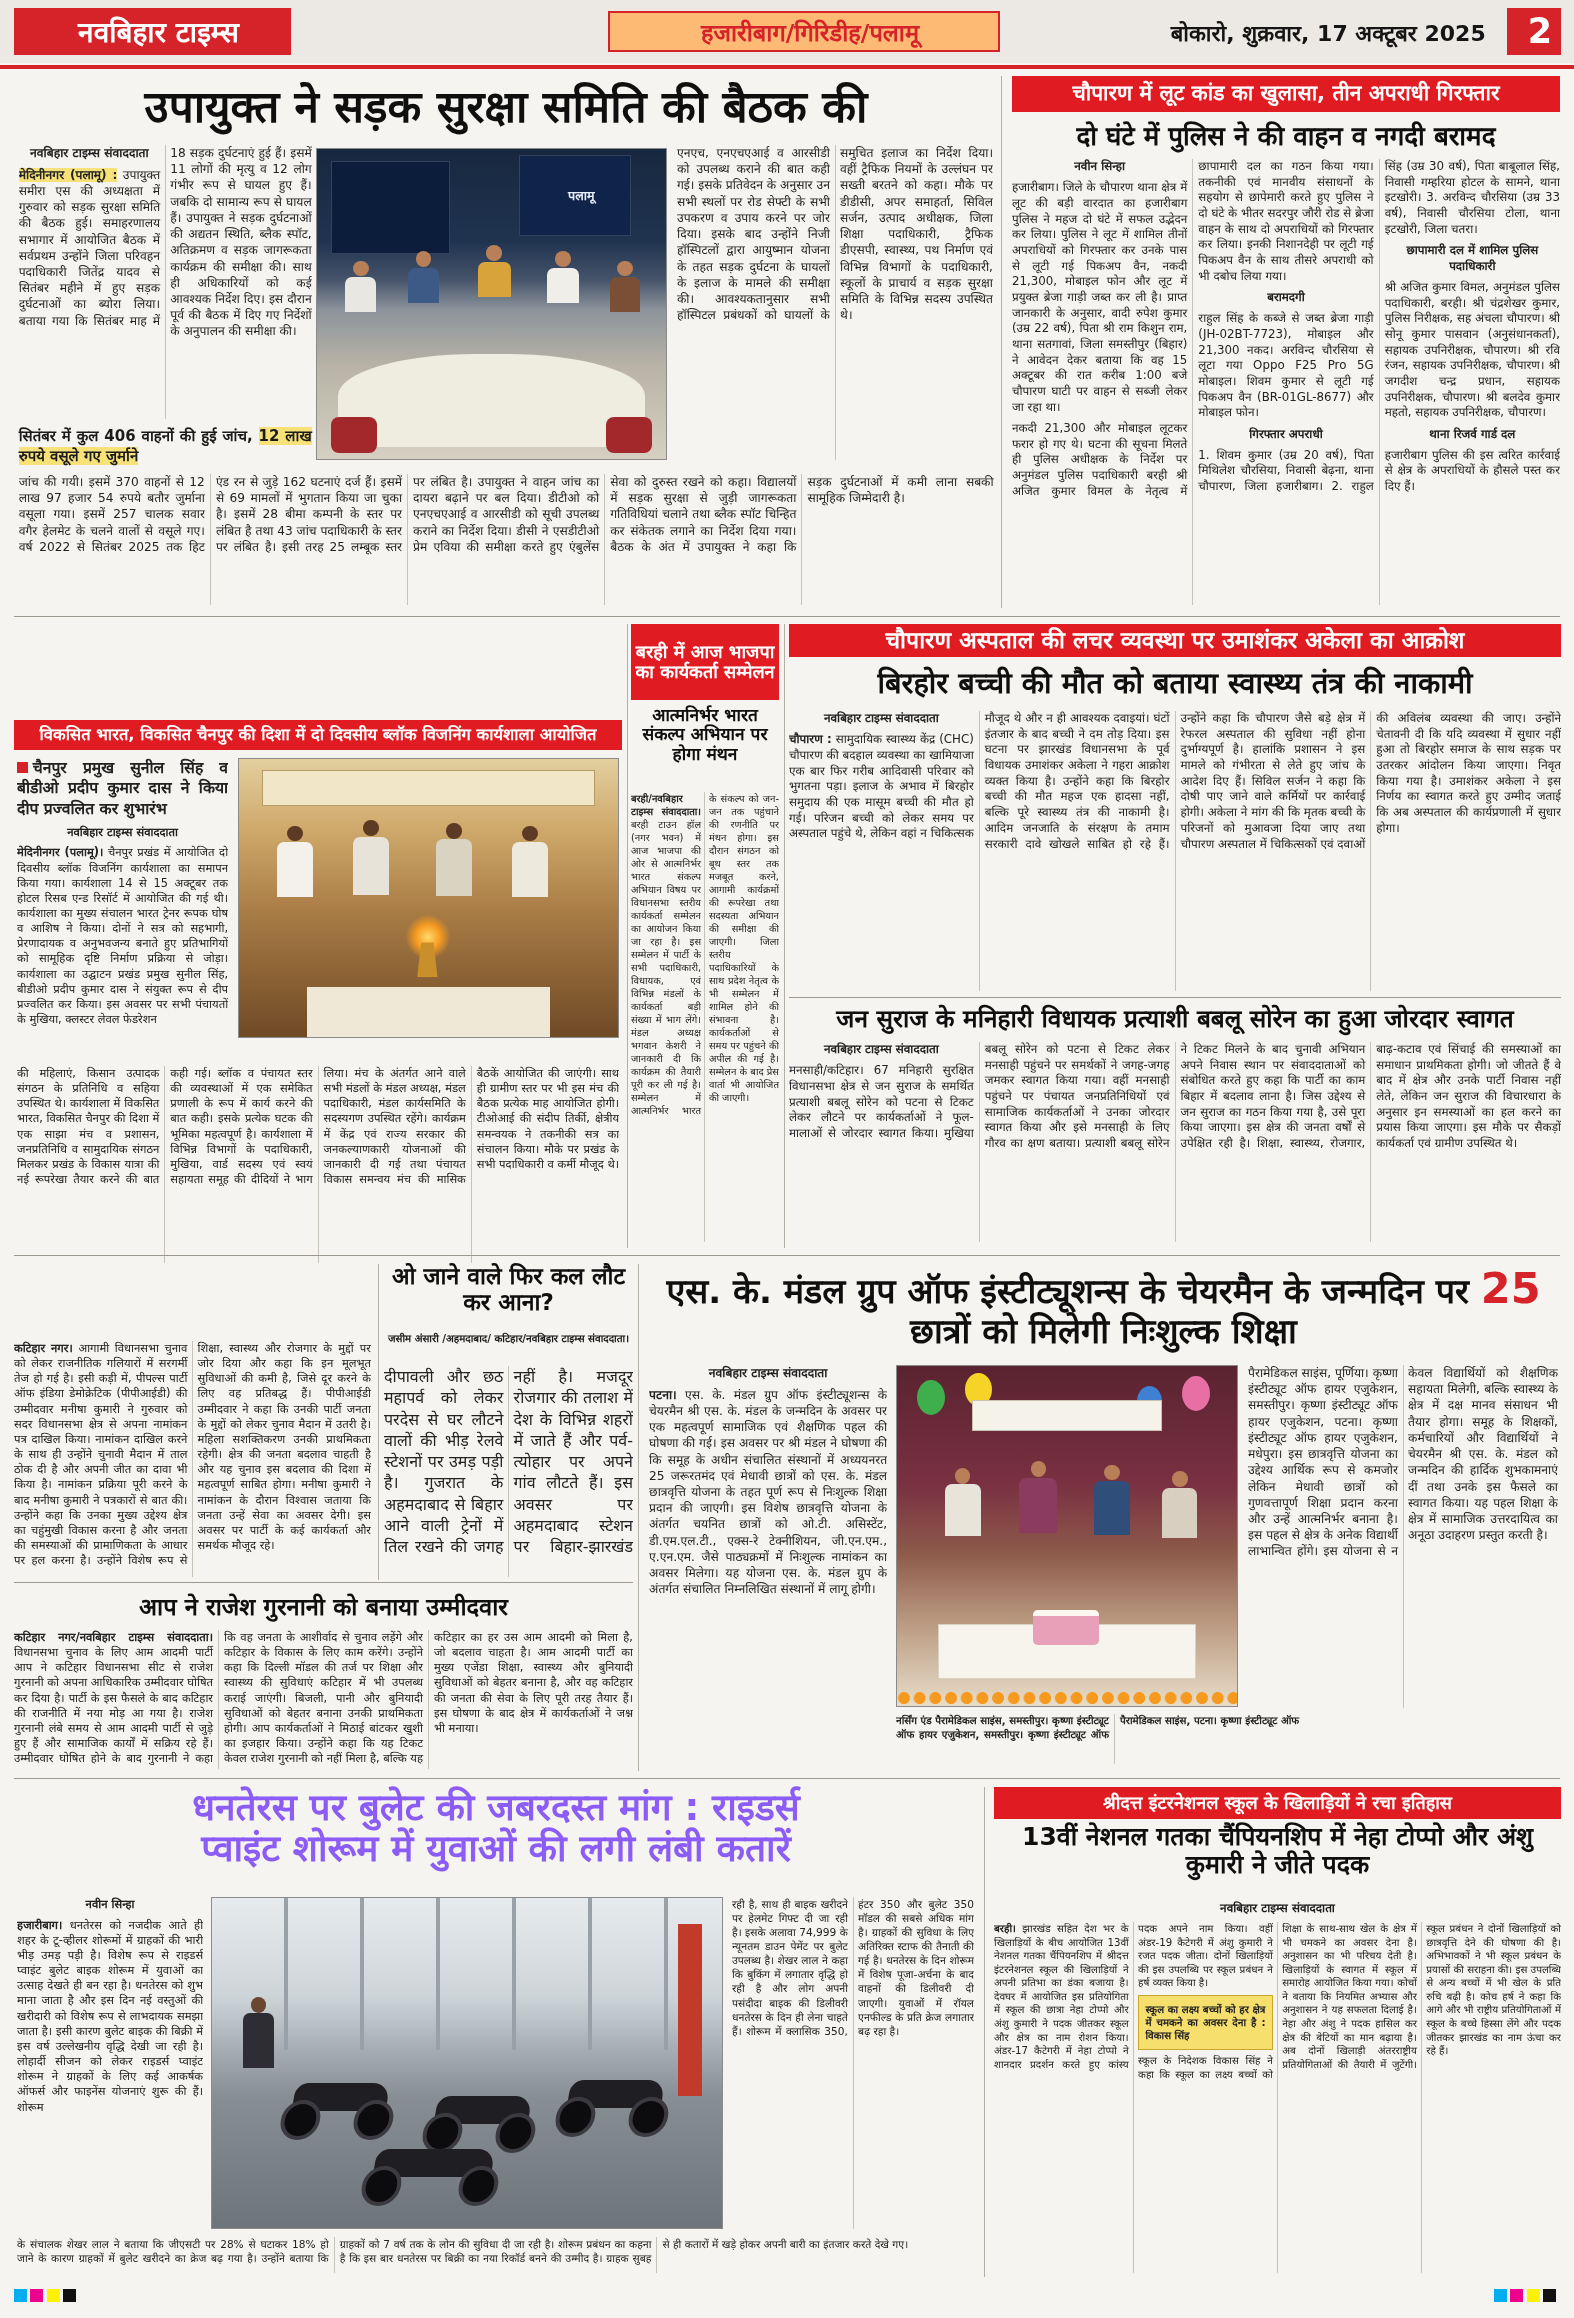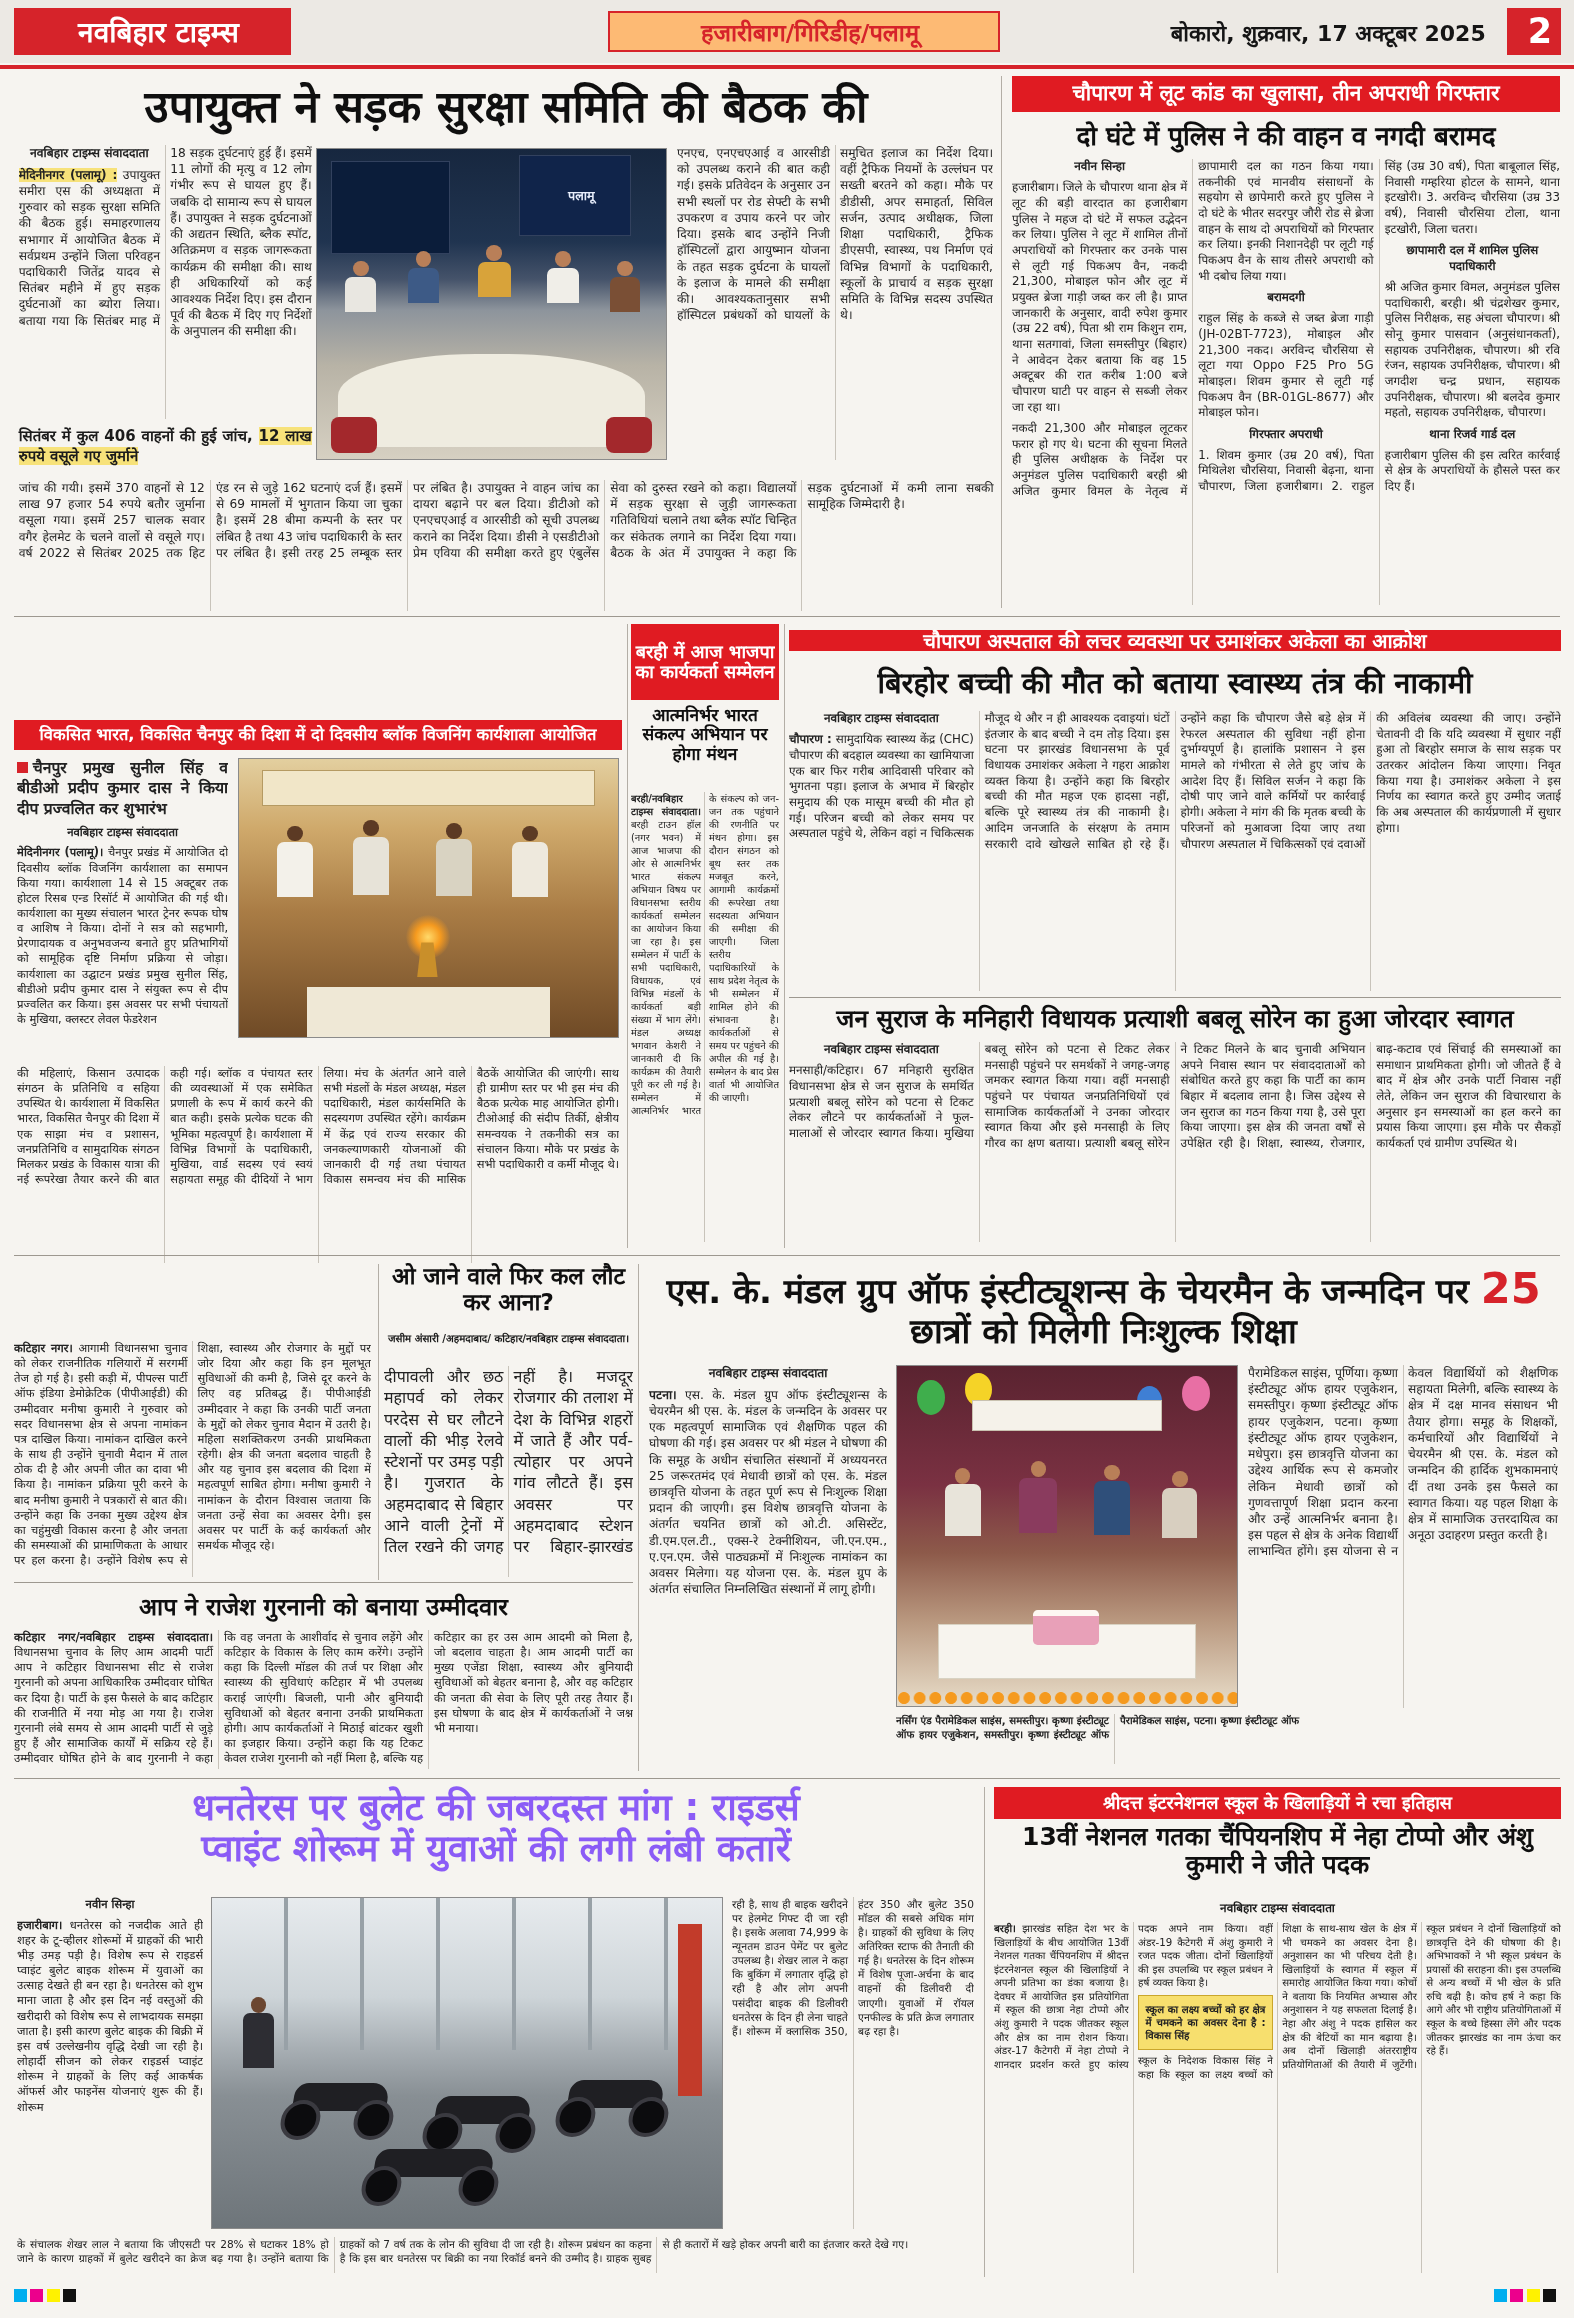--- a/index.html
+++ b/index.html
@@ -10,21 +10,21 @@
   .flexc { display:flex; align-items:center; justify-content:center;padding-left:12px; }
   .red-bg { background:#d6232a; color:#fff; }
   .banner { background:#e01b22; color:#fff; font-weight:bold; text-align:center;
             display:flex; align-items:center; justify-content:center; line-height:1.1; }
   .headline { font-weight:bold; color:#0f0f0f; text-align:center; line-height:1.12; }
   .bd { font-size:11.8px; line-height:1.33; text-align:justify; overflow:hidden; color:#222; }
   .bd p { margin-bottom:5.5px; }
   .cols2 { column-count:2; column-gap:10.2px; column-rule:0.8px solid #c8c3ba; }
   .cols3 { column-count:3; column-gap:11px; column-rule:0.8px solid #c8c3ba; }
   .cols4 { column-count:4; column-gap:11px; column-rule:0.8px solid #c8c3ba; }
-  .cols5 { column-count:5; column-gap:11px; column-rule:0.8px solid #c8c3ba;margin-top:6px; }
+  .cols5 { column-count:5; column-gap:11px; column-rule:0.8px solid #c8c3ba; }
   .b { font-weight:bold; }
   .byl { font-weight:bold; text-align:center; }
   .subhead { font-weight:bold; text-align:center; margin:4.7px 0; }
   .hl-y { background:#f7e27a; }
   .vr { position:absolute; width:0.8px; background:#b3aea6; }
   .hr { position:absolute; height:0.8px; background:#9d9890; }
   .photo { overflow:hidden; border:0.8px solid #8b8b8b; }
   .person { position:absolute; }
   .person .head { width:15.7px; height:15.7px; border-radius:50%; background:#b97f58; margin:0 auto 0.8px; }
   .person .torso { height:35px; border-radius:7px 7px 0 0; }
@@ -177,21 +177,21 @@
   </div>
   <div class="abs headline" style="left:0;top:82px;width:148px;height:82px;font-size:17.3px;">आत्मनिर्भर भारत संकल्प अभियान पर होगा मंथन</div>
   <div class="abs bd cols2" style="left:0;top:168px;width:148px;height:450px;font-size:9.8px;column-gap:7.9px;">
     <p><span class="b">बरही/नवबिहार टाइम्स संवाददाता।</span>
        <span>बरही टाउन हॉल (नगर भवन) में आज भाजपा की ओर से आत्मनिर्भर भारत संकल्प अभियान विषय पर विधानसभा स्तरीय कार्यकर्ता सम्मेलन का आयोजन किया जा रहा है। इस सम्मेलन में पार्टी के सभी पदाधिकारी, विधायक, एवं विभिन्न मंडलों के कार्यकर्ता बड़ी संख्या में भाग लेंगे। मंडल अध्यक्ष भगवान केशरी ने जानकारी दी कि कार्यक्रम की तैयारी पूरी कर ली गई है। सम्मेलन में आत्मनिर्भर भारत के संकल्प को जन-जन तक पहुंचाने की रणनीति पर मंथन होगा। इस दौरान संगठन को बूथ स्तर तक मजबूत करने, आगामी कार्यक्रमों की रूपरेखा तथा सदस्यता अभियान की समीक्षा की जाएगी। जिला स्तरीय पदाधिकारियों के साथ प्रदेश नेतृत्व के भी सम्मेलन में शामिल होने की संभावना है। कार्यकर्ताओं से समय पर पहुंचने की अपील की गई है। सम्मेलन के बाद प्रेस वार्ता भी आयोजित की जाएगी।</span></p>
   </div>
 </div>
 <div class="vr" style="left:784px;top:624px;height:624px;"></div>
 
 <div class="abs" style="left:789px;top:624px;width:772px;height:370px;">
-  <div class="banner abs" style="left:0;top:6px;width:772px;height:21px;font-size:20px;">
+  <div class="banner abs" style="left:0;top:0;width:772px;height:33px;font-size:23px;">
     <span>चौपारण अस्पताल की लचर व्यवस्था पर उमाशंकर अकेला का आक्रोश</span>
   </div>
   <div class="abs headline" style="left:0;top:38px;width:772px;height:43px;font-size:29px;line-height:43px;">बिरहोर बच्ची की मौत को बताया स्वास्थ्य तंत्र की नाकामी</div>
   <div class="abs bd cols4" style="left:0;top:87px;width:772px;height:280px;font-size:11.8px;">
     <p class="byl">नवबिहार टाइम्स संवाददाता</p>
     <p><span class="b">चौपारण :</span>
        <span>सामुदायिक स्वास्थ्य केंद्र (CHC) चौपारण की बदहाल व्यवस्था का खामियाजा एक बार फिर गरीब आदिवासी परिवार को भुगतना पड़ा। इलाज के अभाव में बिरहोर समुदाय की एक मासूम बच्ची की मौत हो गई। परिजन बच्ची को लेकर समय पर अस्पताल पहुंचे थे, लेकिन वहां न चिकित्सक मौजूद थे और न ही आवश्यक दवाइयां। घंटों इंतजार के बाद बच्ची ने दम तोड़ दिया। इस घटना पर झारखंड विधानसभा के पूर्व विधायक उमाशंकर अकेला ने गहरा आक्रोश व्यक्त किया है। उन्होंने कहा कि बिरहोर बच्ची की मौत महज एक हादसा नहीं, बल्कि पूरे स्वास्थ्य तंत्र की नाकामी है। आदिम जनजाति के संरक्षण के तमाम सरकारी दावे खोखले साबित हो रहे हैं। उन्होंने कहा कि चौपारण जैसे बड़े क्षेत्र में रेफरल अस्पताल की सुविधा नहीं होना दुर्भाग्यपूर्ण है। हालांकि प्रशासन ने इस मामले को गंभीरता से लेते हुए जांच के आदेश दिए हैं। सिविल सर्जन ने कहा कि दोषी पाए जाने वाले कर्मियों पर कार्रवाई होगी। अकेला ने मांग की कि मृतक बच्ची के परिजनों को मुआवजा दिया जाए तथा चौपारण अस्पताल में चिकित्सकों एवं दवाओं की अविलंब व्यवस्था की जाए। उन्होंने चेतावनी दी कि यदि व्यवस्था में सुधार नहीं हुआ तो बिरहोर समाज के साथ सड़क पर उतरकर आंदोलन किया जाएगा। निवृत किया गया है। उमाशंकर अकेला ने इस निर्णय का स्वागत करते हुए उम्मीद जताई कि अब अस्पताल की कार्यप्रणाली में सुधार होगा।</span></p>
   </div>
 </div>
 <div class="hr" style="left:789px;top:997px;width:772px;"></div>

